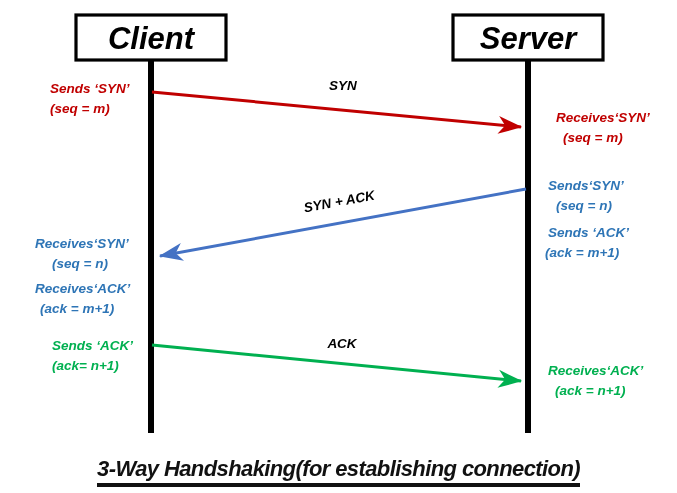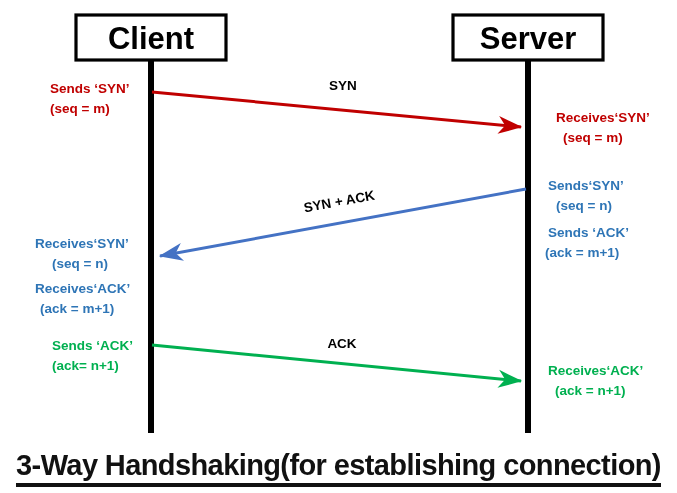--- a/index.html
+++ b/index.html
@@ -11,20 +11,21 @@
     width: 677px;
     height: 493px;
     font-family: "Liberation Sans", sans-serif;
     overflow: hidden;
     position: relative;
   }
   #diagram-root {
     position: relative;
     width: 556px;
     height: 493px;
+    font-style: italic;
   }
   svg.canvas {
     position: absolute;
     left: 0;
     top: 0;
     width: 677px;
     height: 493px;
   }
   .node-box-label {
     font-family: "Liberation Sans", sans-serif;
@@ -59,21 +60,21 @@
     fill: #000000;
   }
   .caption {
     position: absolute;
     left: 0;
     bottom: 6px;
     width: 677px;
     text-align: center;
     font-family: "Liberation Sans", sans-serif;
     font-weight: bold;
-    font-size: 29px;
+    font-size: 22px;
     letter-spacing: -0.6px;
     color: #111111;
     white-space: nowrap;
   }
   .caption span {
     border-bottom: 4px solid #111111;
     padding-bottom: 1px;
     display: inline-block;
   }
 </style>

